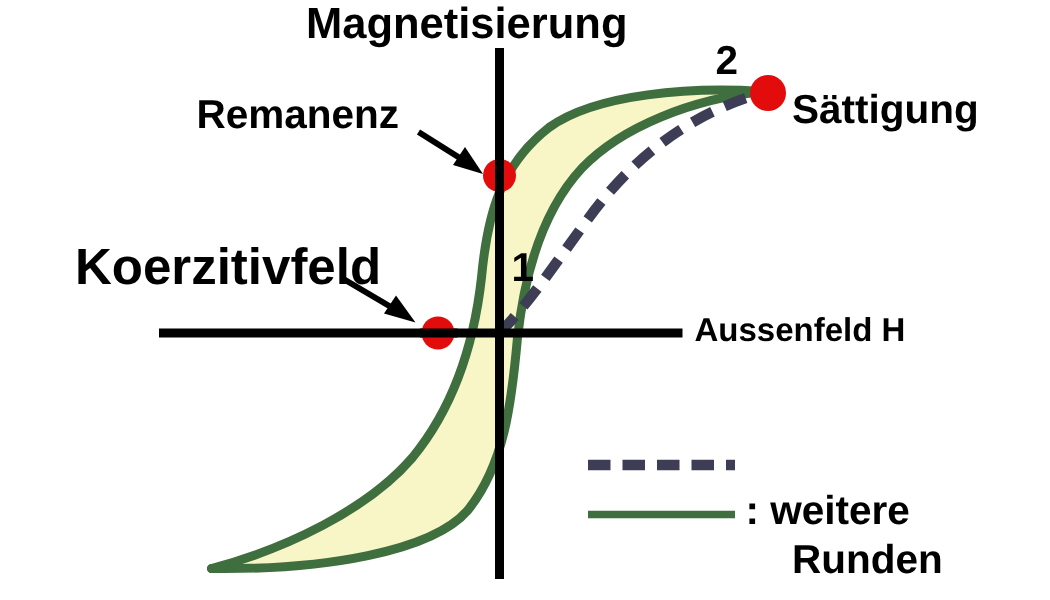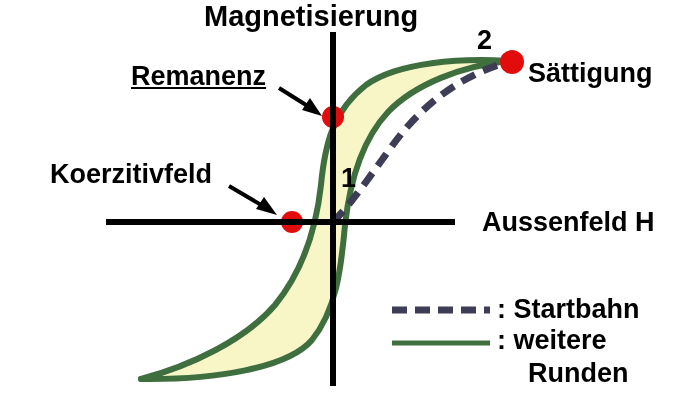--- a/index.html
+++ b/index.html
@@ -30,31 +30,30 @@
   }
   #label-saettigung {
     left: 528px;
     top: 60px;
     font-size: 27px;
   }
   #label-remanenz {
     left: 131px;
     top: 63px;
     font-size: 27px;
-    text-decoration: underline;
   }
   #label-koerzitivfeld {
     left: 50px;
     top: 161px;
-    font-size: 27px;
+    font-size: 34px;
   }
   #label-aussenfeld {
-    left: 482px;
+    left: 463px;
     top: 209px;
-    font-size: 27px;
+    font-size: 22px;
   }
   #label-point-1 {
     left: 341px;
     top: 165px;
     font-size: 27px;
   }
   #label-point-2 {
     left: 477px;
     top: 27px;
     font-size: 27px;
@@ -148,19 +147,18 @@
   <div class="lbl" id="label-remanenz">Remanenz</div>
 
   <div class="lbl" id="label-koerzitivfeld">Koerzitivfeld</div>
 
   <div class="lbl" id="label-aussenfeld">Aussenfeld H</div>
 
   <div class="lbl" id="label-point-1">1</div>
 
   <div class="lbl" id="label-point-2">2</div>
 
-  <div class="lbl" id="legend-startbahn-text">: Startbahn</div>
 
   <div class="lbl" id="legend-weitere-text">: weitere</div>
 
   <div class="lbl" id="legend-runden-text">Runden</div>
 
 </div>
 
 </body></html>

